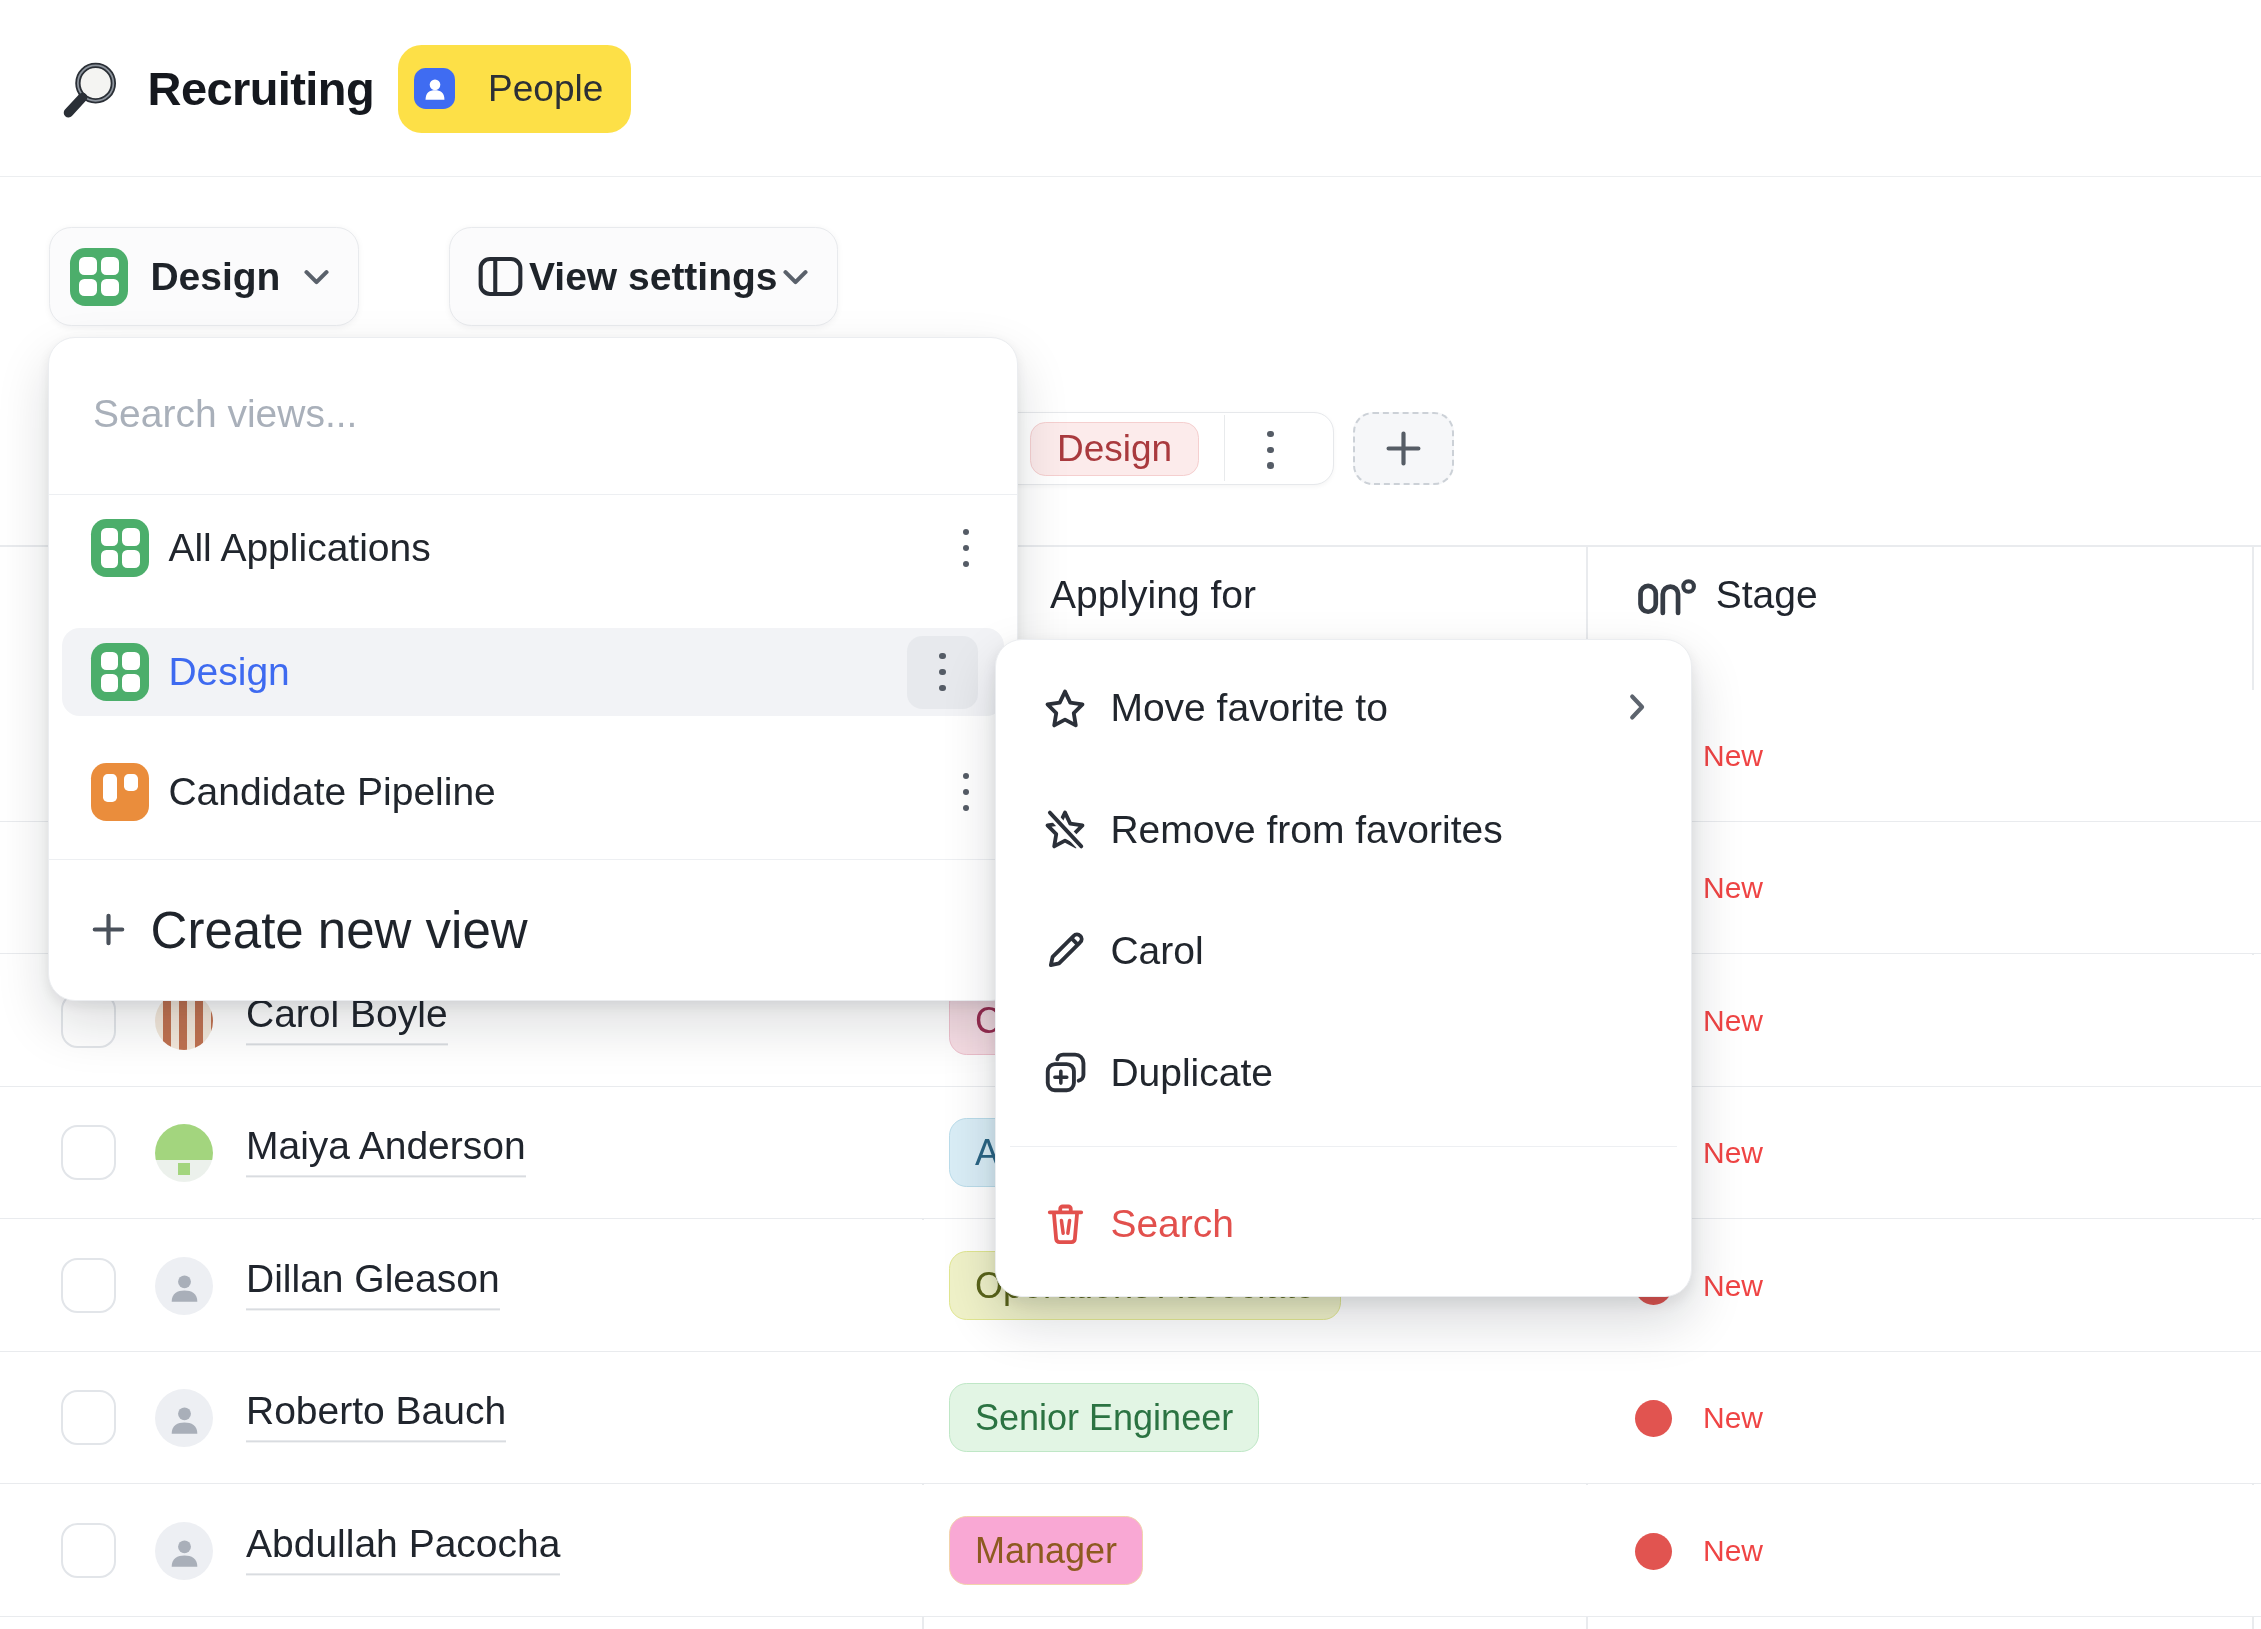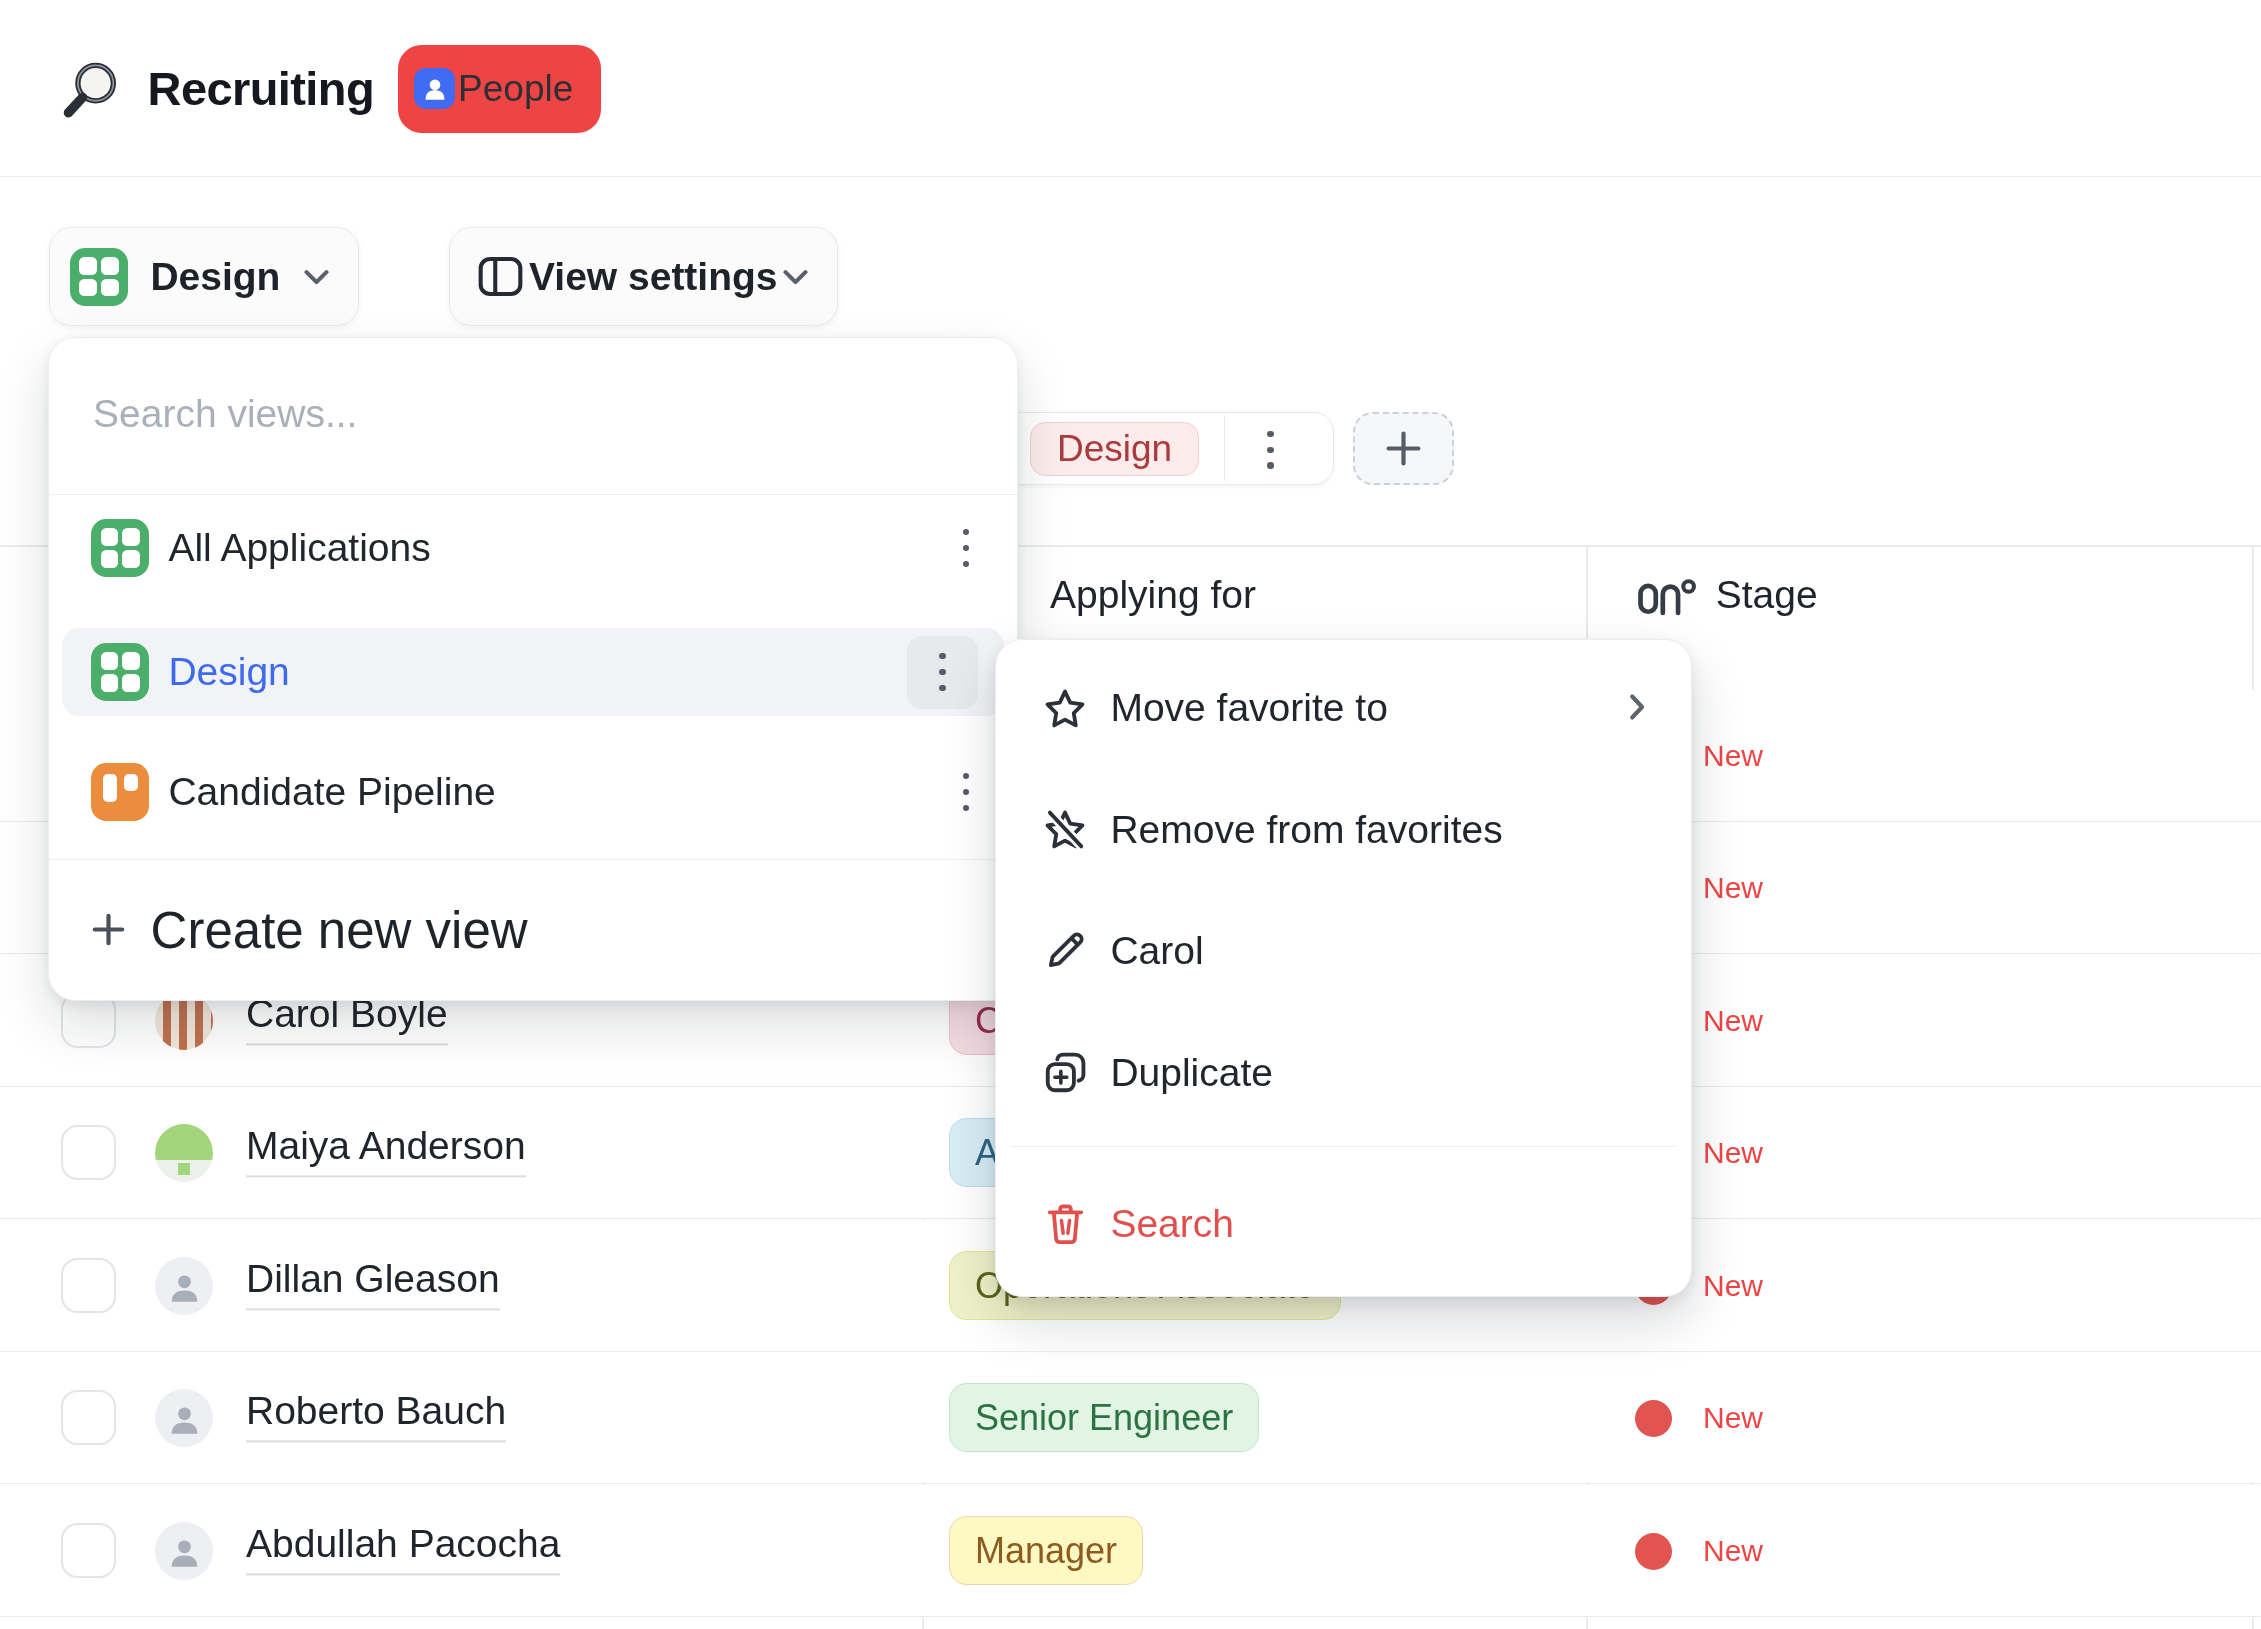--- a/index.html
+++ b/index.html
@@ -5,21 +5,21 @@
   * { margin:0; padding:0; box-sizing:border-box; }
   html,body { width:2261px; height:1629px; background:#ffffff; overflow:hidden;
     font-family:"Liberation Sans","DejaVu Sans",sans-serif; }
   #canvas { position:absolute; inset:0; width:2261px; height:1629px; background:#fff; }
 
   
   .app-header { position:absolute; left:0; top:0; width:2261px; height:177px; background:#fff; border-bottom:1.8px solid #eceef0; }
   .hdr-inner { position:absolute; left:59px; top:0; height:177px; display:flex; align-items:center; gap:23.6px; }
   .magnifier { width:65px; height:65px; }
   .page-title { font-size:47px; font-weight:700; color:#15181e; letter-spacing:-0.6px; }
-  .obj-badge { display:flex; align-items:center; gap:3px; height:88px; padding:0 28px 0 16.5px; background:#ef4444; border-radius:23.6px; }
+  .obj-badge { display:flex; align-items:center; gap:33px; height:88px; padding:0 28px 0 16.5px; background:#fde047; border-radius:23.6px; }
   .obj-badge .person-chip { width:41px; height:41px; border-radius:11.8px; background:#3f6cf2; display:flex; align-items:center; justify-content:center; }
   .obj-badge .lbl { font-size:37px; font-weight:500; color:#2c3036; }
 
   
   .toolbar-btn { position:absolute; top:227px; height:99px; display:flex; align-items:center; background:#fbfbfc; border:1.2px solid #e8eaed; border-radius:22.4px; box-shadow:0 1.8px 5.9px rgba(20,24,32,.05); }
   .btn-label { font-size:39px; font-weight:700; color:#1e2329; }
   #designBtn { left:49px; padding:0 28px 0 20px; gap:22.4px; }
   #viewSettingsBtn { left:433px; padding:0 28px 0 26px; gap:4px;margin-left:16px; }
 
   .grid-icon { width:58px; height:58px; background:#4cae6b; border-radius:15.3px; position:relative; flex:0 0 auto; }
@@ -50,21 +50,21 @@
   .row .avatar { position:absolute; left:155px; top:37px; width:58px; height:58px; border-radius:50%; overflow:hidden; background:#edeff3; display:flex; align-items:center; justify-content:center; }
   .avatar.stripes { background:repeating-linear-gradient(90deg,#f2e7da 0 7.7px,#bf7150 7.7px 16px); }
   .avatar.greenimg { background:linear-gradient(180deg,#a3d57e 0 62%,#ecf1ec 62% 100%); position:absolute; }
   .avatar.greenimg::after { content:""; position:absolute; left:23px; top:39px; width:11.8px; height:11.8px; background:#a3d57e; }
   .row .name { position:absolute; left:246px; top:50%; transform:translateY(-54%); font-size:39px; font-weight:500; color:#20252d; padding-bottom:7px; border-bottom:2.4px solid #d9dce0; white-space:nowrap; }
   .badge { position:absolute; left:949px; top:31px; height:69px; padding:0 25px; display:flex; align-items:center; border-radius:17.7px; font-size:36px; font-weight:500; border:1.8px solid transparent; white-space:nowrap; }
   .badge.pink   { background:#f8dfe6; border-color:#efc2ce; color:#9c2d52; }
   .badge.blue   { background:#d9edf6; border-color:#badcea; color:#2b6584; }
   .badge.olive  { background:#eff1c8; border-color:#e0e690; color:#5a6419; }
   .badge.green  { background:#e2f5e4; border-color:#bfe7c6; color:#2b7342; }
-  .badge.orange { background:#fef9c3; border-color:#f2d3ab; color:#8d5a20; }
+  .badge.orange { background:#f9a8d4; border-color:#f2d3ab; color:#8d5a20; }
   .stage-cell { position:absolute; left:1635px; top:0; height:132px; display:flex; align-items:center; gap:31px; }
   .stage-dot { width:37px; height:37px; border-radius:50%; background:#e15450; flex:0 0 auto; }
   .stage-lbl { font-size:30px; font-weight:500; color:#ef4444; }
 
   
   .views-panel { position:absolute; left:48px; top:337px; width:970px; height:664px; background:#fff; border:1.2px solid #ebedf0; border-radius:27px;
      box-shadow:0 23.6px 53px rgba(15,20,30,.14), 0 4.7px 11.8px rgba(15,20,30,.07); z-index:30; }
   .views-search { position:absolute; left:44px; top:35px; width:872px; height:82px; border:none; outline:none; font-size:39px; color:#20252d; background:transparent; font-family:inherit; }
   .views-search::placeholder { color:#a9b0ba; }
   .panel-divider { position:absolute; left:0; width:100%; height:1.2px; background:#edeff2; }

